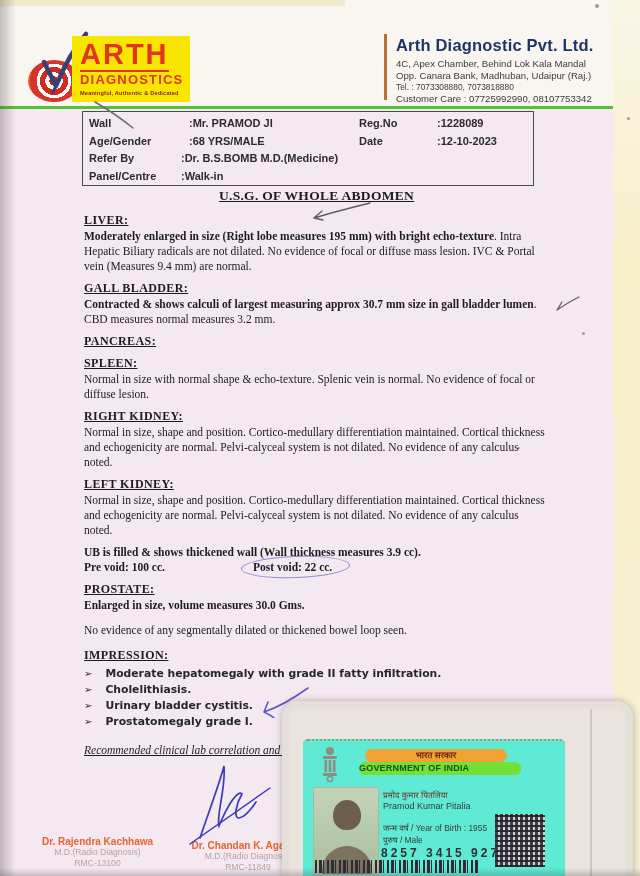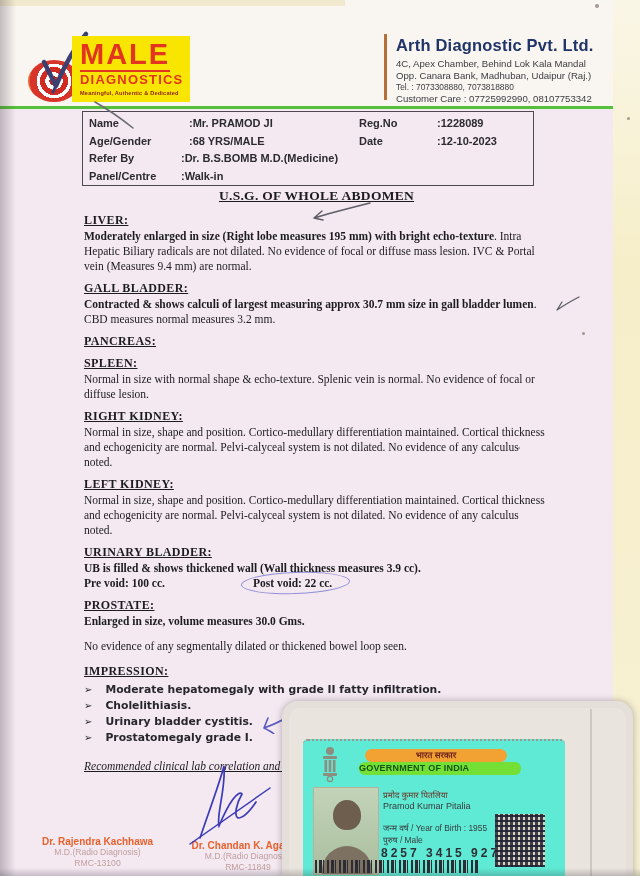--- a/index.html
+++ b/index.html
@@ -106,41 +106,41 @@
   <div class="tint-right"></div>
   <div class="tint-topstrip"></div>
 
   <div class="header">
     <div class="target"></div>
     <svg class="check-svg" width="70" height="70" viewBox="0 0 70 70">
       <path d="M14,38 L26,62 M26,62 C34,42 46,22 56,10" fill="none" stroke="#3b4070" stroke-width="4.5" stroke-linecap="round"></path>
       <path d="M26,62 L23,68" fill="none" stroke="#3b4070" stroke-width="3" stroke-linecap="round"></path>
     </svg>
     <div class="logo-box">
-      <div class="logo-arth">MALE</div>
+      <div class="logo-arth">ARTH</div>
       <div class="logo-diag">DIAGNOSTICS</div>
       <div class="logo-tag">Meaningful, Authentic &amp; Dedicated</div>
     </div>
     <div class="co-divider"></div>
     <div class="co-block">
       <div class="co-name">Arth Diagnostic Pvt. Ltd.</div>
       <div class="co-addr">4C, Apex Chamber, Behind Lok Kala Mandal</div>
       <div class="co-addr" style="margin-top:0">Opp. Canara Bank, Madhuban, Udaipur (Raj.)</div>
       <div class="co-tel">Tel. : 7073308880, 7073818880</div>
       <div class="co-cc">Customer Care : 07725992990, 08107753342</div>
     </div>
   </div>
   <div class="green-line"></div>
 
   <div class="ptable">
     <svg class="pen" style="left:8px; top:-14px;" width="48" height="36">
       <path d="M4,4 C18,12 32,22 42,30" fill="none" stroke="#6b6b74" stroke-width="1.6" stroke-linecap="round"></path>
     </svg>
     <div class="prow">
-      <span class="plabel">Name</span>
+      <span class="plabel">Wall</span>
       <span class="pval">:Mr. PRAMOD JI</span>
       <span class="plabel2">Reg.No</span>
       <span>:1228089</span>
     </div>
     <div class="prow">
       <span class="plabel">Age/Gender</span>
       <span class="pval">:68 YRS/MALE</span>
       <span class="plabel2">Date</span>
       <span>:12-10-2023</span>
     </div>
@@ -186,21 +186,20 @@
       <h3>RIGHT KIDNEY:</h3>
       <p><b class="bseg"></b><span>Normal in size, shape and position. Cortico-medullary differentiation maintained. Cortical thickness and echogenicity are normal. Pelvi-calyceal system is not dilated. No evidence of any calculus noted.</span></p>
     </div>
 
     <div class="sec">
       <h3>LEFT KIDNEY:</h3>
       <p><b class="bseg"></b><span>Normal in size, shape and position. Cortico-medullary differentiation maintained. Cortical thickness and echogenicity are normal. Pelvi-calyceal system is not dilated. No evidence of any calculus noted.</span></p>
     </div>
 
     <div class="sec">
-      <h3>URINARY BLADDER:</h3>
       <p><b class="bseg">UB is filled &amp; shows thickened wall (Wall thickness measures 3.9 cc).</b></p>
       <div class="voidrow">
         <span class="prevoid">Pre void: 100 cc.</span>
         <span class="postvoid">
           <span class="circle-mark"></span>
           <span>Post void:  22 cc.</span>
         </span>
       </div>
     </div>
 

